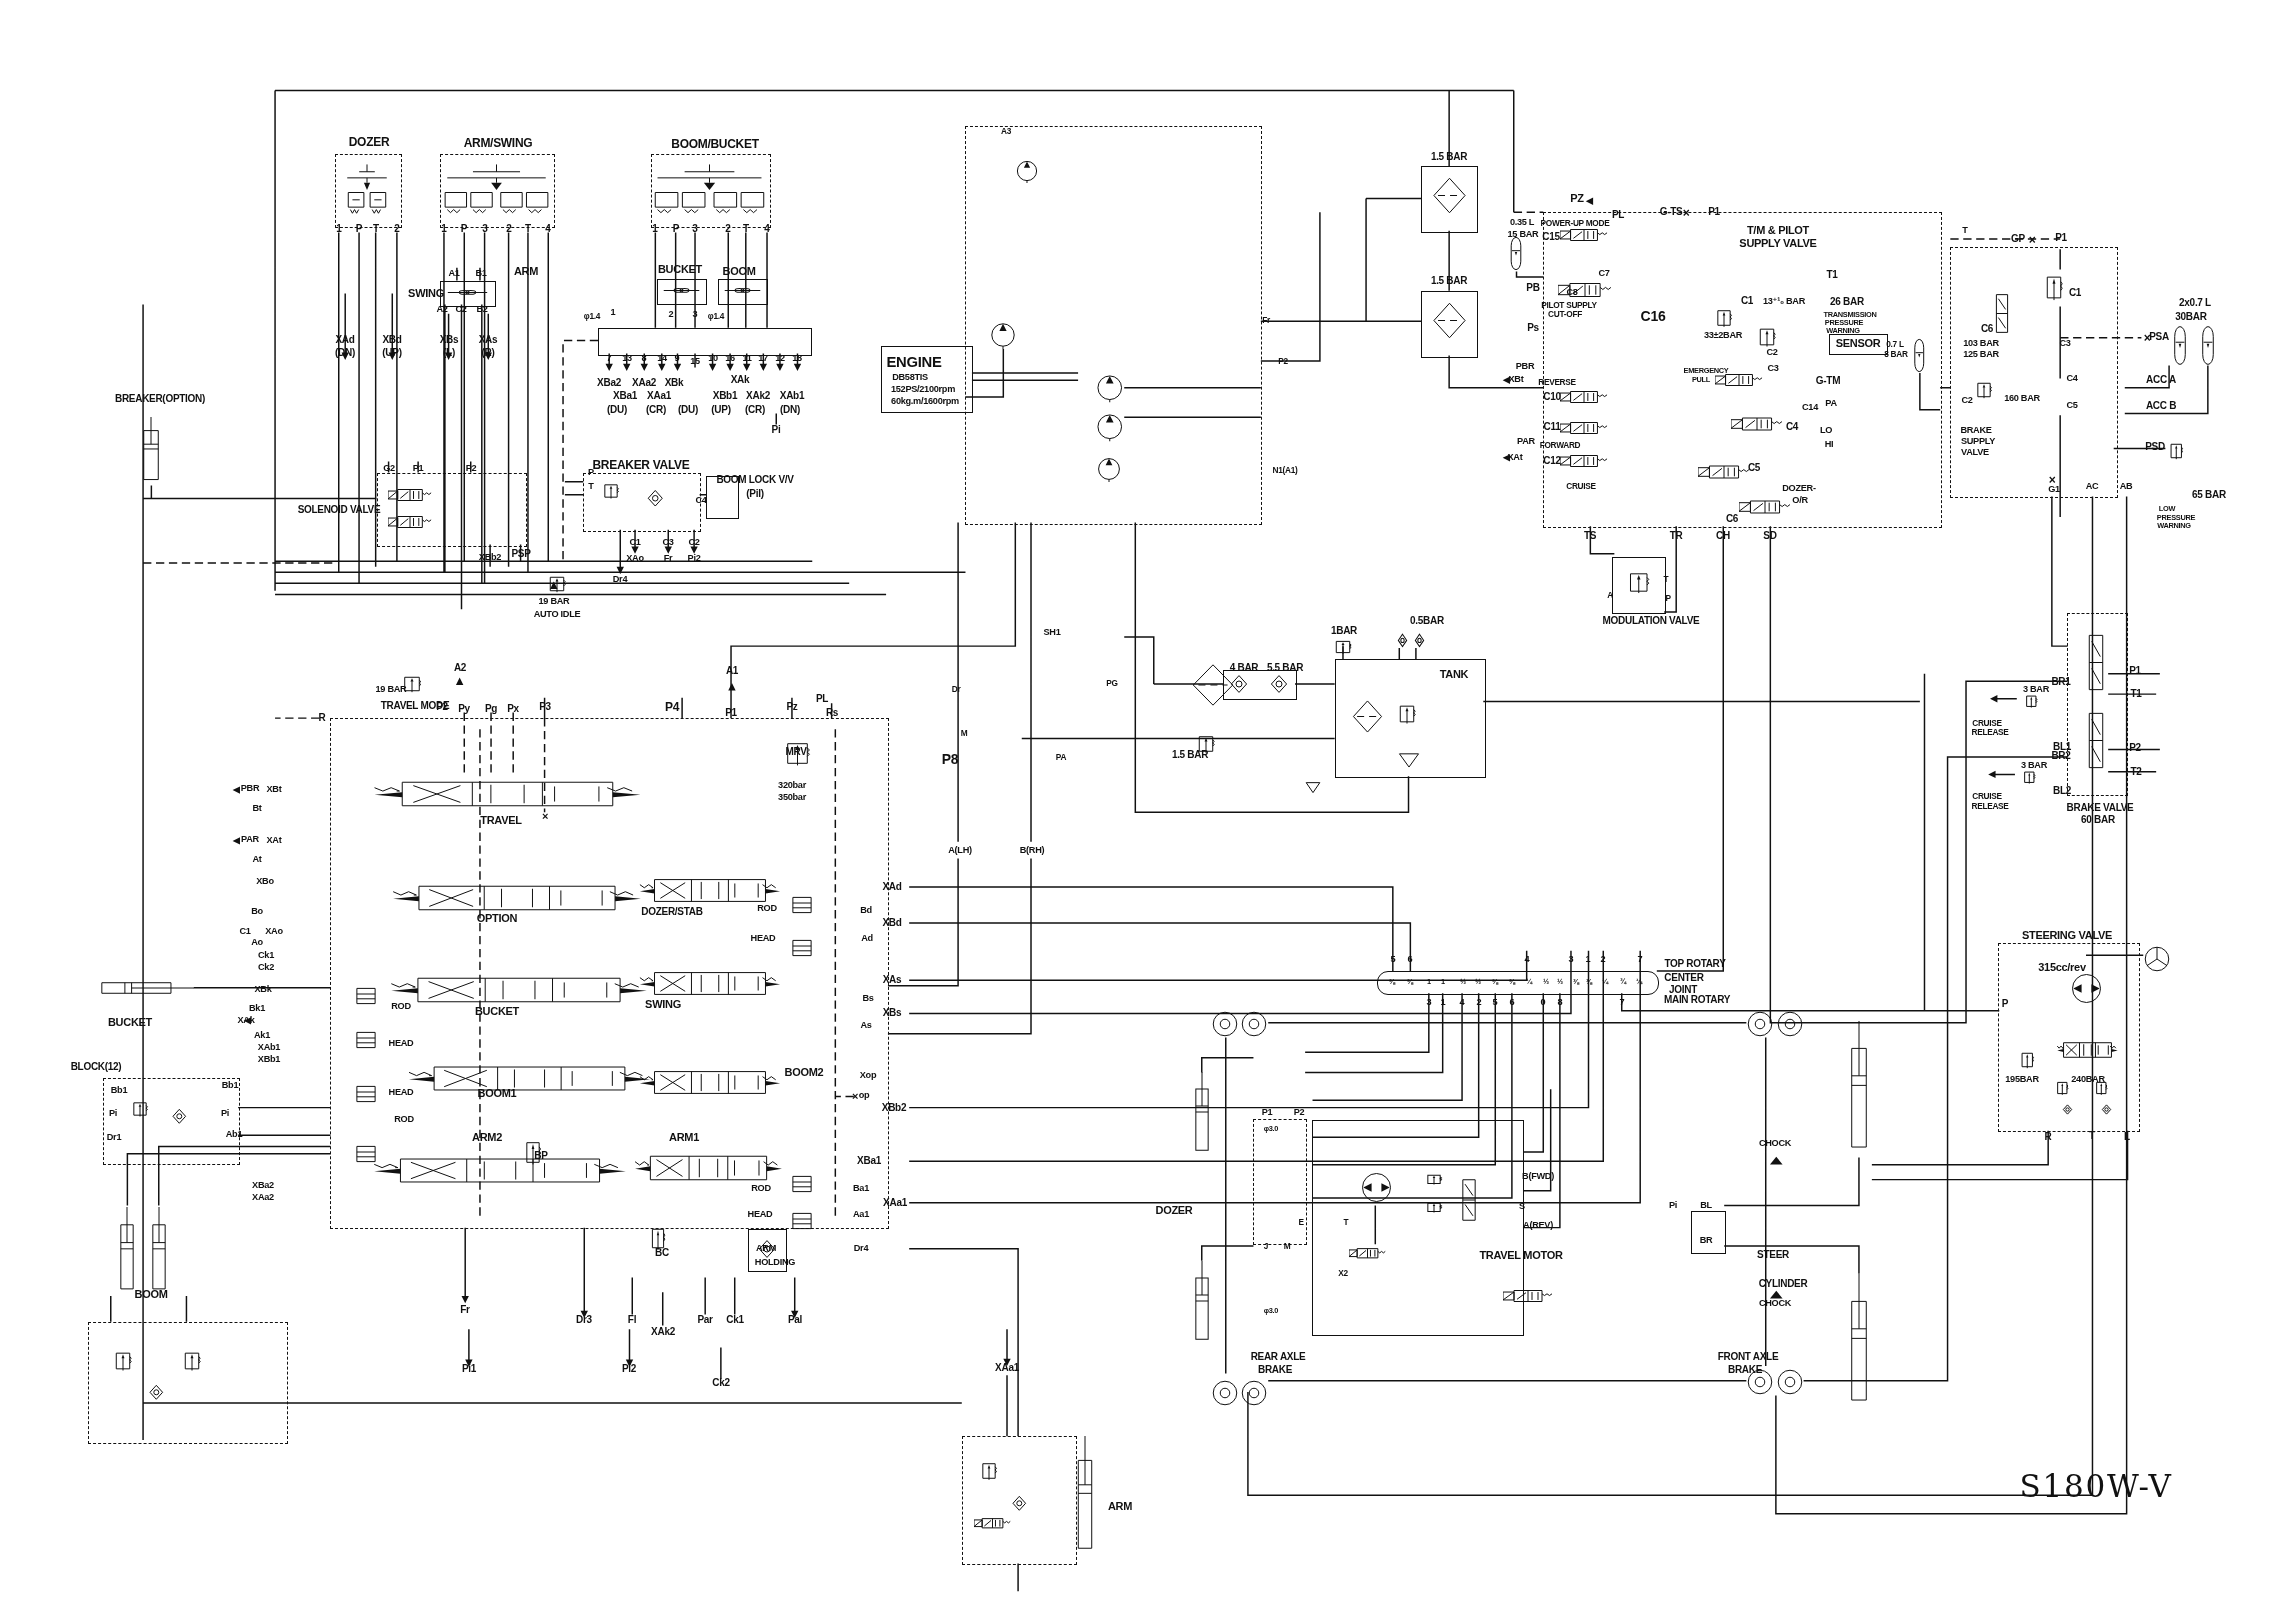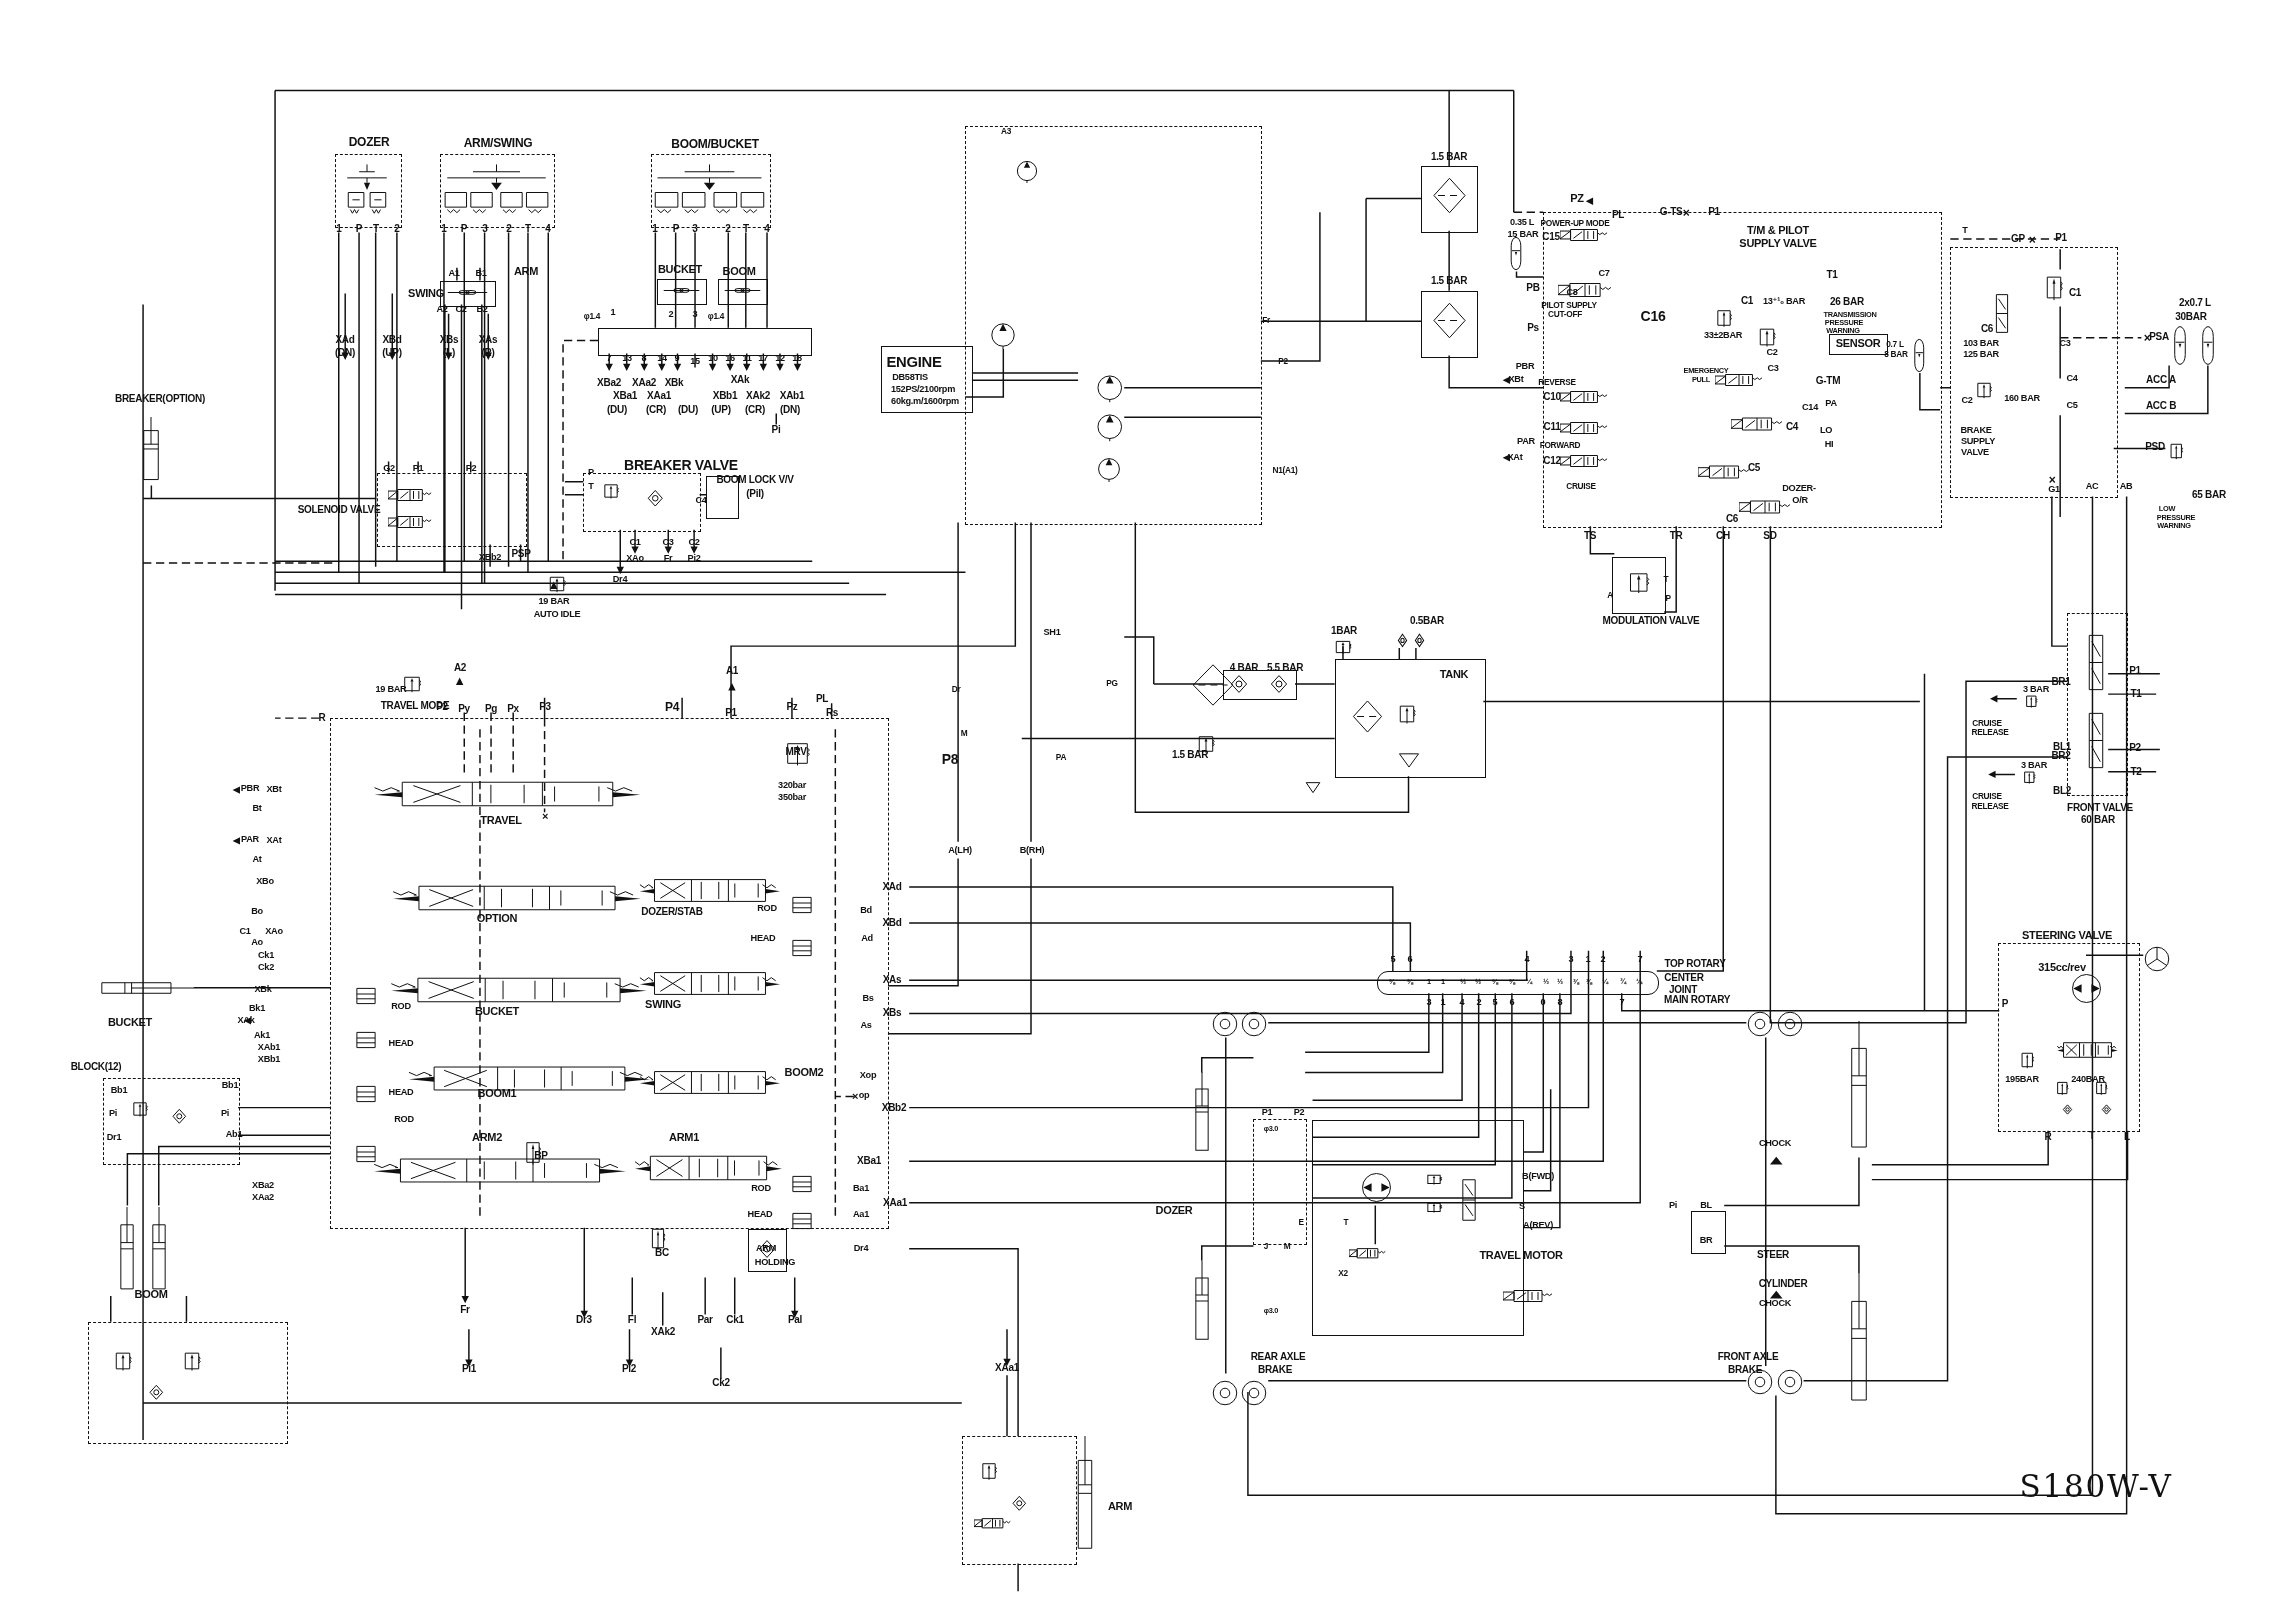--- a/index.html
+++ b/index.html
@@ -260,21 +260,21 @@
     <span class="lbl" style="left: 755px; top: 410px; font-size: 10px;">(CR)</span>
     <span class="lbl" style="left: 790px; top: 410px; font-size: 10px;">(DN)</span>
     <span class="lbl" style="left: 776px; top: 430px; font-size: 10px;">Pi</span>
     <span class="lbl" style="left: 160px; top: 399px; font-size: 10px;">BREAKER(OPTION)</span>
     <span class="lbl" style="left: 339px; top: 510px; font-size: 10px;">SOLENOID VALVE</span>
     <span class="lbl" style="left: 389px; top: 469px; font-size: 9.2px;">G2</span>
     <span class="lbl" style="left: 418px; top: 469px; font-size: 9.2px;">P1</span>
     <span class="lbl" style="left: 471px; top: 469px; font-size: 9.2px;">P2</span>
     <span class="lbl" style="left: 490px; top: 558px; font-size: 9.2px;">XBb2</span>
     <span class="lbl" style="left: 521px; top: 554px; font-size: 10px;">PSP</span>
-    <span class="lbl" style="left: 641px; top: 465px; font-size: 14px; margin-left: 40px;">BREAKER VALVE</span>
+    <span class="lbl" style="left: 641px; top: 465px; font-size: 12px;">BREAKER VALVE</span>
     <span class="lbl" style="left: 591px; top: 473px; font-size: 9.2px;">P</span>
     <span class="lbl" style="left: 591px; top: 487px; font-size: 9.2px;">T</span>
     <span class="lbl" style="left: 701px; top: 501px; font-size: 9.2px;">C4</span>
     <span class="lbl" style="left: 635px; top: 543px; font-size: 9.2px;">C1</span>
     <span class="lbl" style="left: 668px; top: 543px; font-size: 9.2px;">C3</span>
     <span class="lbl" style="left: 694px; top: 543px; font-size: 9.2px;">C2</span>
     <span class="lbl" style="left: 635px; top: 559px; font-size: 9.2px;">XAo</span>
     <span class="lbl" style="left: 668px; top: 559px; font-size: 9.2px;">Fr</span>
     <span class="lbl" style="left: 694px; top: 559px; font-size: 9.2px;">Pi2</span>
     <span class="lbl" style="left: 620px; top: 580px; font-size: 9.2px;">Dr4</span>
@@ -552,21 +552,21 @@
     <span class="lbl" style="left: 2036px; top: 690px; font-size: 9.2px;">3 BAR</span>
     <span class="lbl" style="left: 1987px; top: 723px; font-size: 8.3px;">CRUISE</span>
     <span class="lbl" style="left: 1990px; top: 732px; font-size: 8.3px;">RELEASE</span>
     <span class="lbl" style="left: 2061px; top: 756px; font-size: 10px;">BR2</span>
     <span class="lbl" style="left: 2135px; top: 748px; font-size: 10px;">P2</span>
     <span class="lbl" style="left: 2136px; top: 772px; font-size: 10px;">T2</span>
     <span class="lbl" style="left: 2062px; top: 791px; font-size: 10px;">BL2</span>
     <span class="lbl" style="left: 2034px; top: 766px; font-size: 9.2px;">3 BAR</span>
     <span class="lbl" style="left: 1987px; top: 796px; font-size: 8.3px;">CRUISE</span>
     <span class="lbl" style="left: 1990px; top: 806px; font-size: 8.3px;">RELEASE</span>
-    <span class="lbl" style="left: 2100px; top: 808px; font-size: 10px;">FRONT VALVE</span>
+    <span class="lbl" style="left: 2100px; top: 808px; font-size: 10px;">BRAKE VALVE</span>
     <span class="lbl" style="left: 2098px; top: 820px; font-size: 10px;">60 BAR</span>
     <span class="lbl" style="left: 2067px; top: 935px; font-size: 11px;">STEERING VALVE</span>
     <span class="lbl" style="left: 2062px; top: 967px; font-size: 11px;">315cc/rev</span>
     <span class="lbl" style="left: 2005px; top: 1004px; font-size: 10px;">P</span>
     <span class="lbl" style="left: 2022px; top: 1080px; font-size: 9.2px;">195BAR</span>
     <span class="lbl" style="left: 2088px; top: 1080px; font-size: 9.2px;">240BAR</span>
     <span class="lbl" style="left: 2048px; top: 1137px; font-size: 10px;">R</span>
     <span class="lbl" style="left: 2092px; top: 1136px; font-size: 10px;">T</span>
     <span class="lbl" style="left: 2127px; top: 1137px; font-size: 10px;">L</span>
     <span class="lbl" style="left: 96px; top: 1067px; font-size: 10px;">BLOCK(12)</span>

